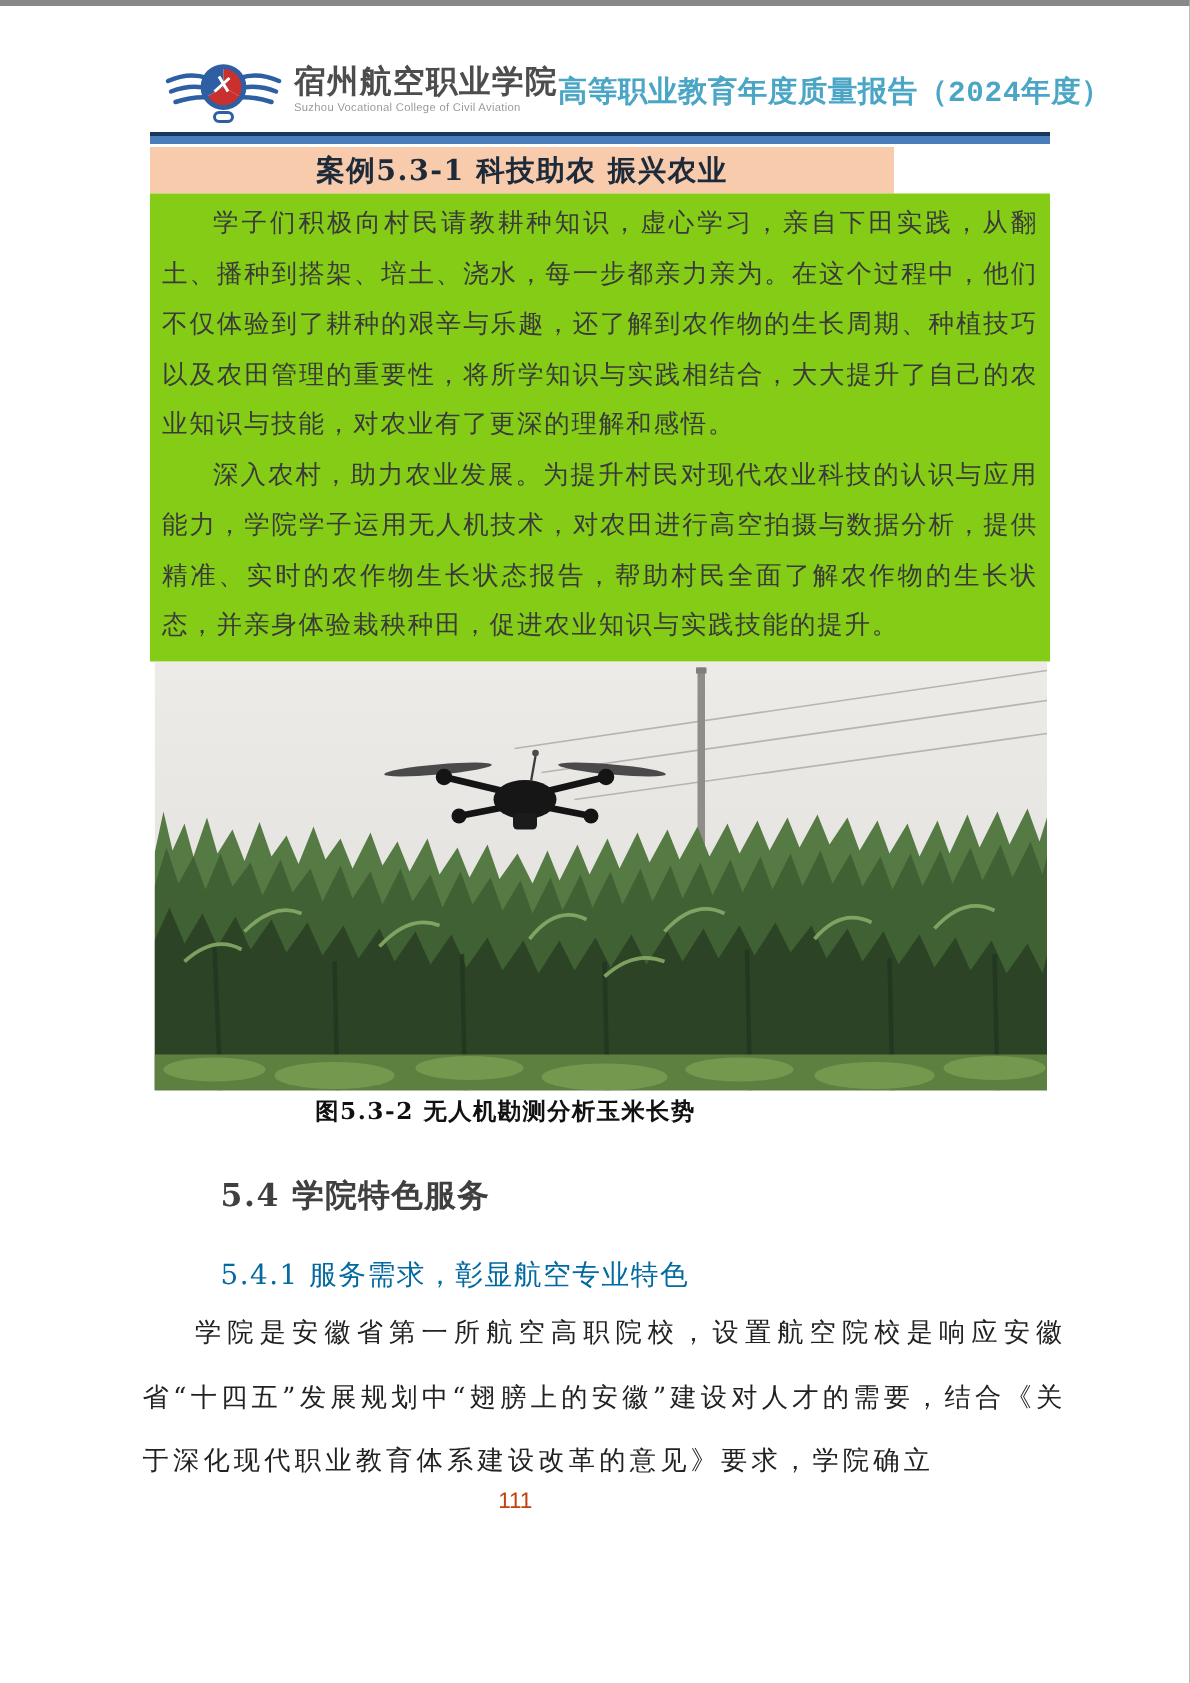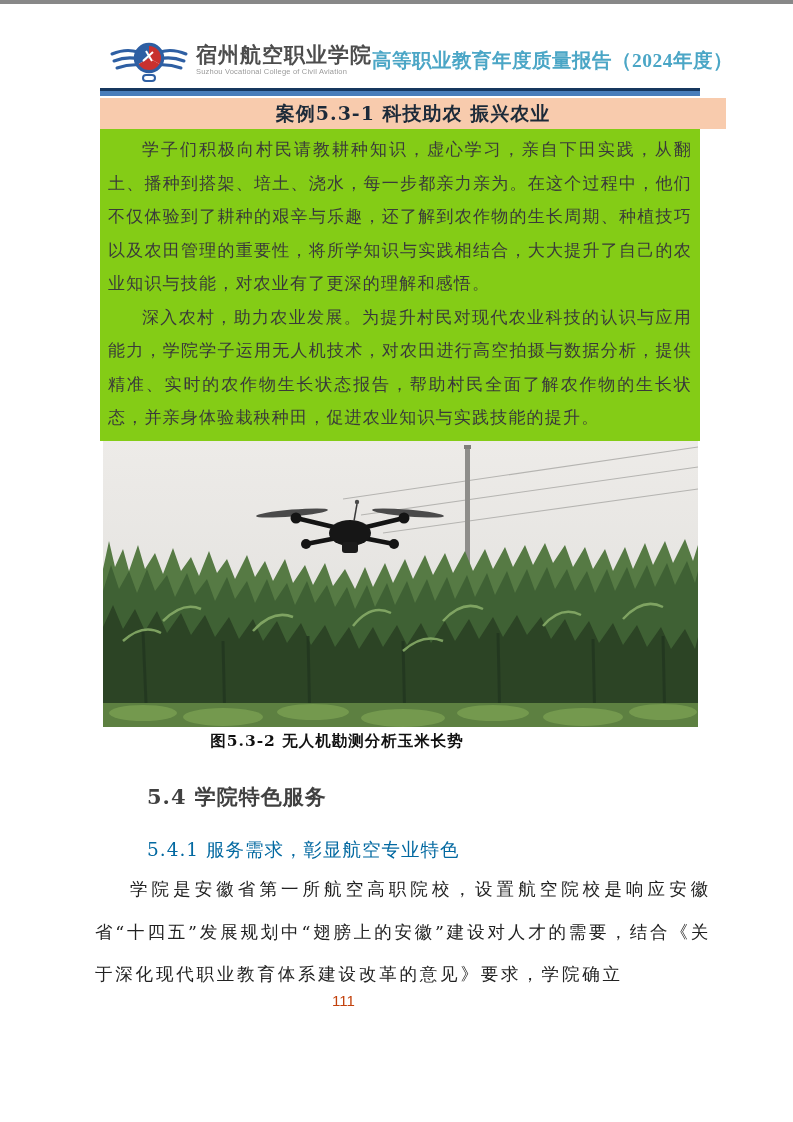--- a/index.html
+++ b/index.html
@@ -23,31 +23,31 @@
   .school-cn{
     font-family:"Liberation Sans","DejaVu Sans",sans-serif;
     font-weight:bold;font-size:21px;color:#4d4d4d;letter-spacing:1px;white-space:nowrap;
   }
   .school-en{
     font-family:"Liberation Sans","DejaVu Sans",sans-serif;
     font-size:7.5px;color:#9a9a9a;letter-spacing:.2px;white-space:nowrap;margin-top:2px;
   }
   .report-title{
     margin-left:auto;
-    font-family:Liberation Serif, serif;
+    font-family:Liberation Mono, monospace;
     font-weight:bold;font-size:19.5px;color:#4ba6c6;white-space:nowrap;letter-spacing:.5px;
   }
   .header-rule{
     position:absolute;top:84px;left:100px;width:600px;height:8px;
     background:linear-gradient(to bottom,#17375e 0 3px,#4a7ebb 3px 100%);
   }
 
   
   .case-title-bar{
-    position:absolute;top:94px;left:100px;width:626px;height:31px;
+    position:absolute;top:94px;left:100px;width:496px;height:31px;
     background:#f8cbad;
     display:flex;align-items:center;justify-content:center;
     font-weight:bold;font-size:19px;color:#1c2a39;letter-spacing:1px;
   }
   .case-body{
     position:absolute;top:125px;left:100px;width:600px;height:312px;
     background:#84cc16;
     box-sizing:border-box;padding:4px 8px 0 8px;
     overflow:hidden;
   }

